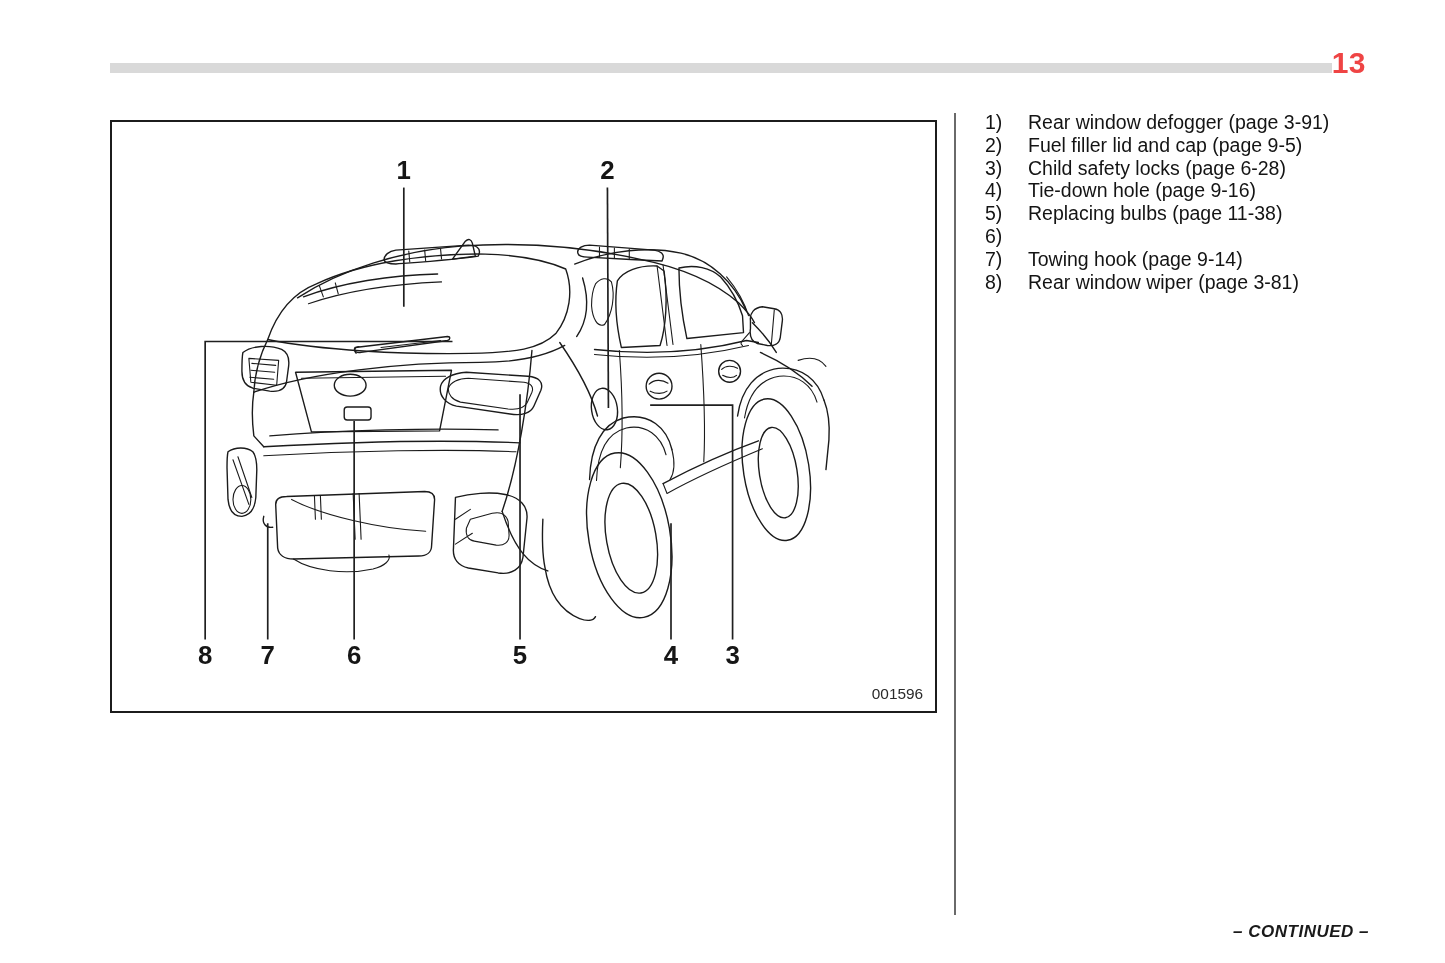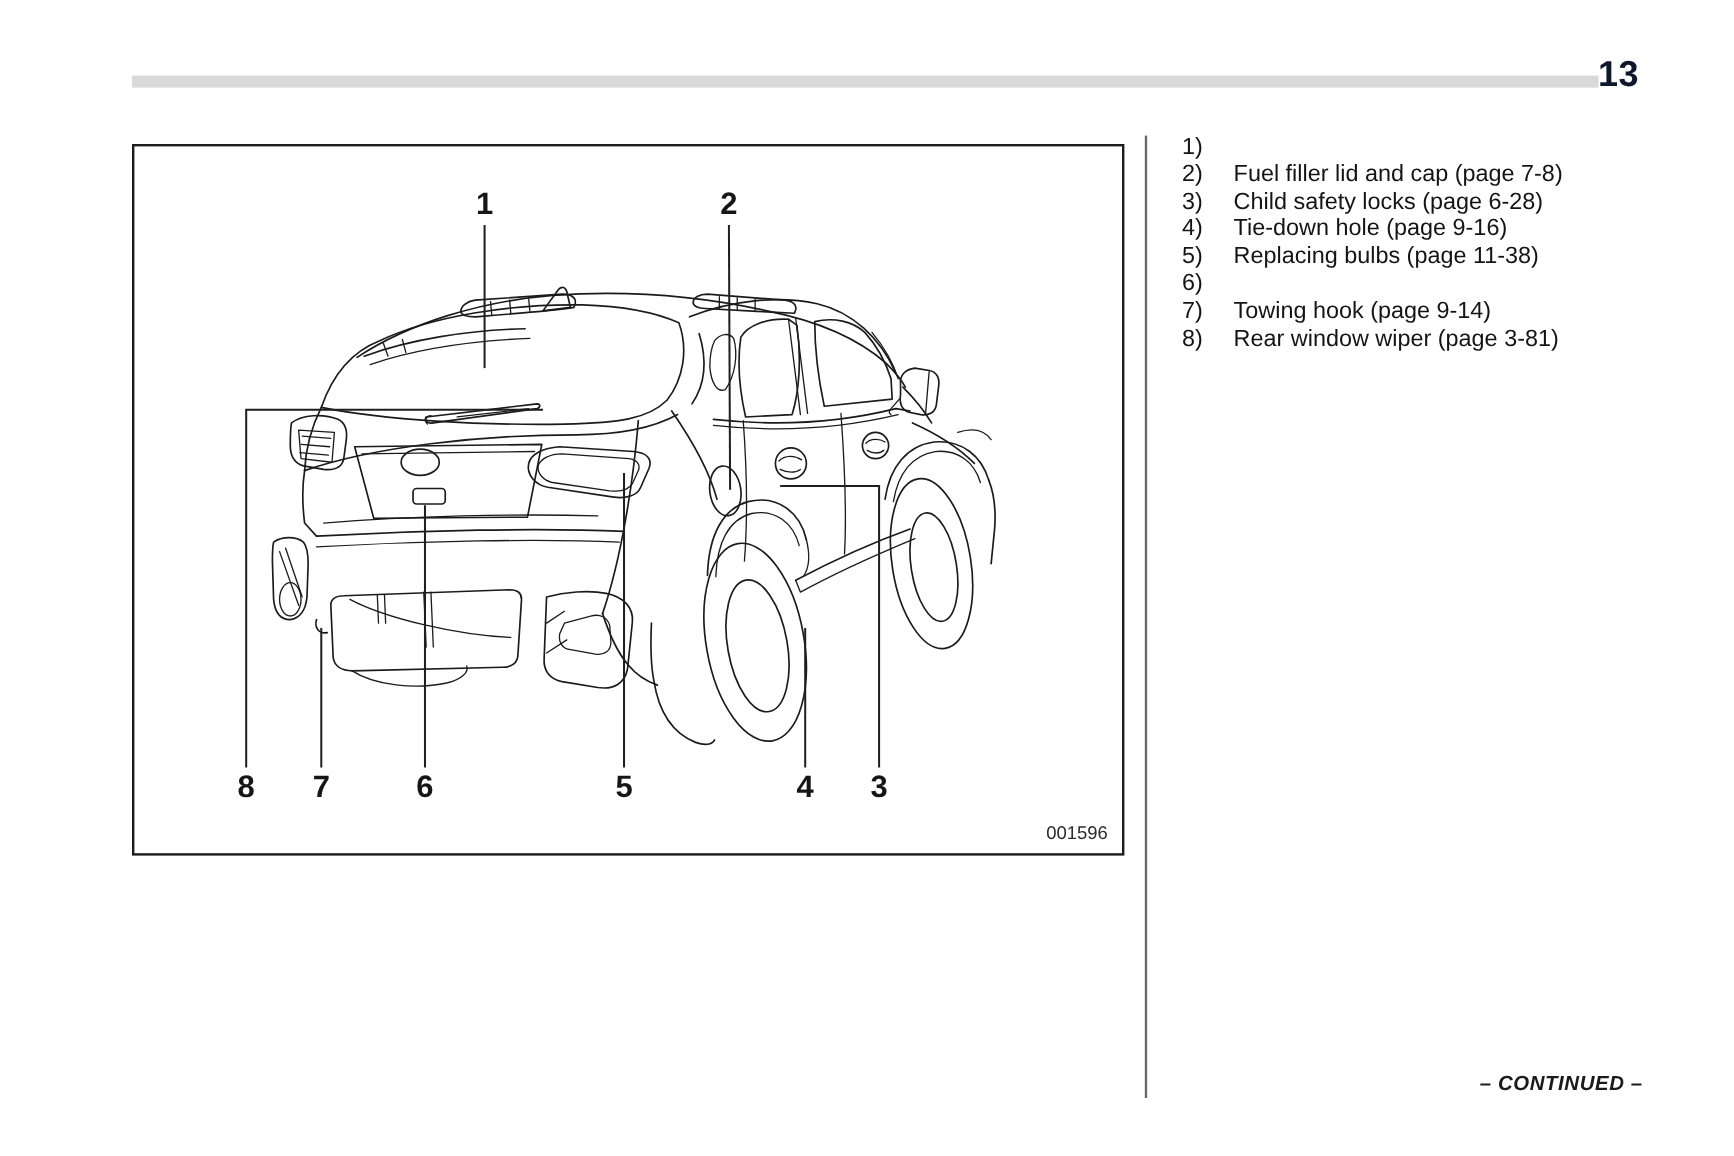--- a/index.html
+++ b/index.html
@@ -1,29 +1,29 @@
 <!DOCTYPE html>
 <html><head>
 <meta charset="utf-8">
 <style>
   html,body{margin:0;padding:0;}
   body{
     width:1445px;height:963px;position:relative;background:#ffffff;
     font-family:"Liberation Sans", sans-serif;color:#111;overflow:hidden;
   }
   .header-bar{position:absolute;left:110px;top:63px;width:1222px;height:10px;background:#d9d9d9;}
-  .page-number{position:absolute;top:46px;right:79px;font-size:30px;font-weight:bold;color:#0f172a;letter-spacing:0.5px;}
+  .page-number{position:absolute;top:46px;right:79px;font-size:30px;font-weight:bold;color:#ef4444;letter-spacing:0.5px;}
   .figure-box{position:absolute;left:110px;top:120px;width:827px;height:593px;border:2px solid #1c1c1c;box-sizing:border-box;background:#fff;}
   .figure-box svg{display:block;width:100%;height:100%;}
   .separator{position:absolute;left:954px;top:113px;width:2px;height:802px;background:#6a6a6a;}
   .legend{position:absolute;left:985px;top:111px;width:400px;}
   .legend-row{display:flex;font-size:19.5px;line-height:22.8px;color:#141414;}
   .legend-num{width:43px;flex:0 0 43px;}
   .legend-text{flex:1;}
-  .continued{position:absolute;top:893px;right:76px;font-size:17px;font-weight:bold;font-style:italic;color:#1a1a1a;letter-spacing:0.5px;}
+  .continued{position:absolute;top:922px;right:76px;font-size:17px;font-weight:bold;font-style:italic;color:#1a1a1a;letter-spacing:0.5px;}
   .stroke{fill:none;stroke:#1b1b1b;stroke-width:1.4;stroke-linecap:round;stroke-linejoin:round;}
   .thin{stroke-width:1.1;}
   .leader{fill:none;stroke:#1f1f1f;stroke-width:1.7;stroke-linecap:butt;}
   .callout{font-family:"Liberation Sans",sans-serif;font-size:26px;font-weight:bold;fill:#161616;text-anchor:middle;}
   .imgcode{font-family:"Liberation Sans",sans-serif;font-size:15.5px;fill:#2a2a2a;text-anchor:middle;}
 </style>
 </head>
 <body>
 
 <div class="header-bar"></div>
@@ -177,24 +177,25 @@
 
     <text class="imgcode" x="900" y="701">001596</text>
   </svg>
 </div>
 
 <div class="separator"></div>
 
 <div class="legend">
   <div class="legend-row">
     <span class="legend-num">1)</span>
+    <span class="legend-text">Rear window defogger (page 3-91)</span>
   </div>
   <div class="legend-row">
     <span class="legend-num">2)</span>
-    <span class="legend-text">Fuel filler lid and cap (page 7-8)</span>
+    <span class="legend-text">Fuel filler lid and cap (page 9-5)</span>
   </div>
   <div class="legend-row">
     <span class="legend-num">3)</span>
     <span class="legend-text">Child safety locks (page 6-28)</span>
   </div>
   <div class="legend-row">
     <span class="legend-num">4)</span>
     <span class="legend-text">Tie-down hole (page 9-16)</span>
   </div>
   <div class="legend-row">

